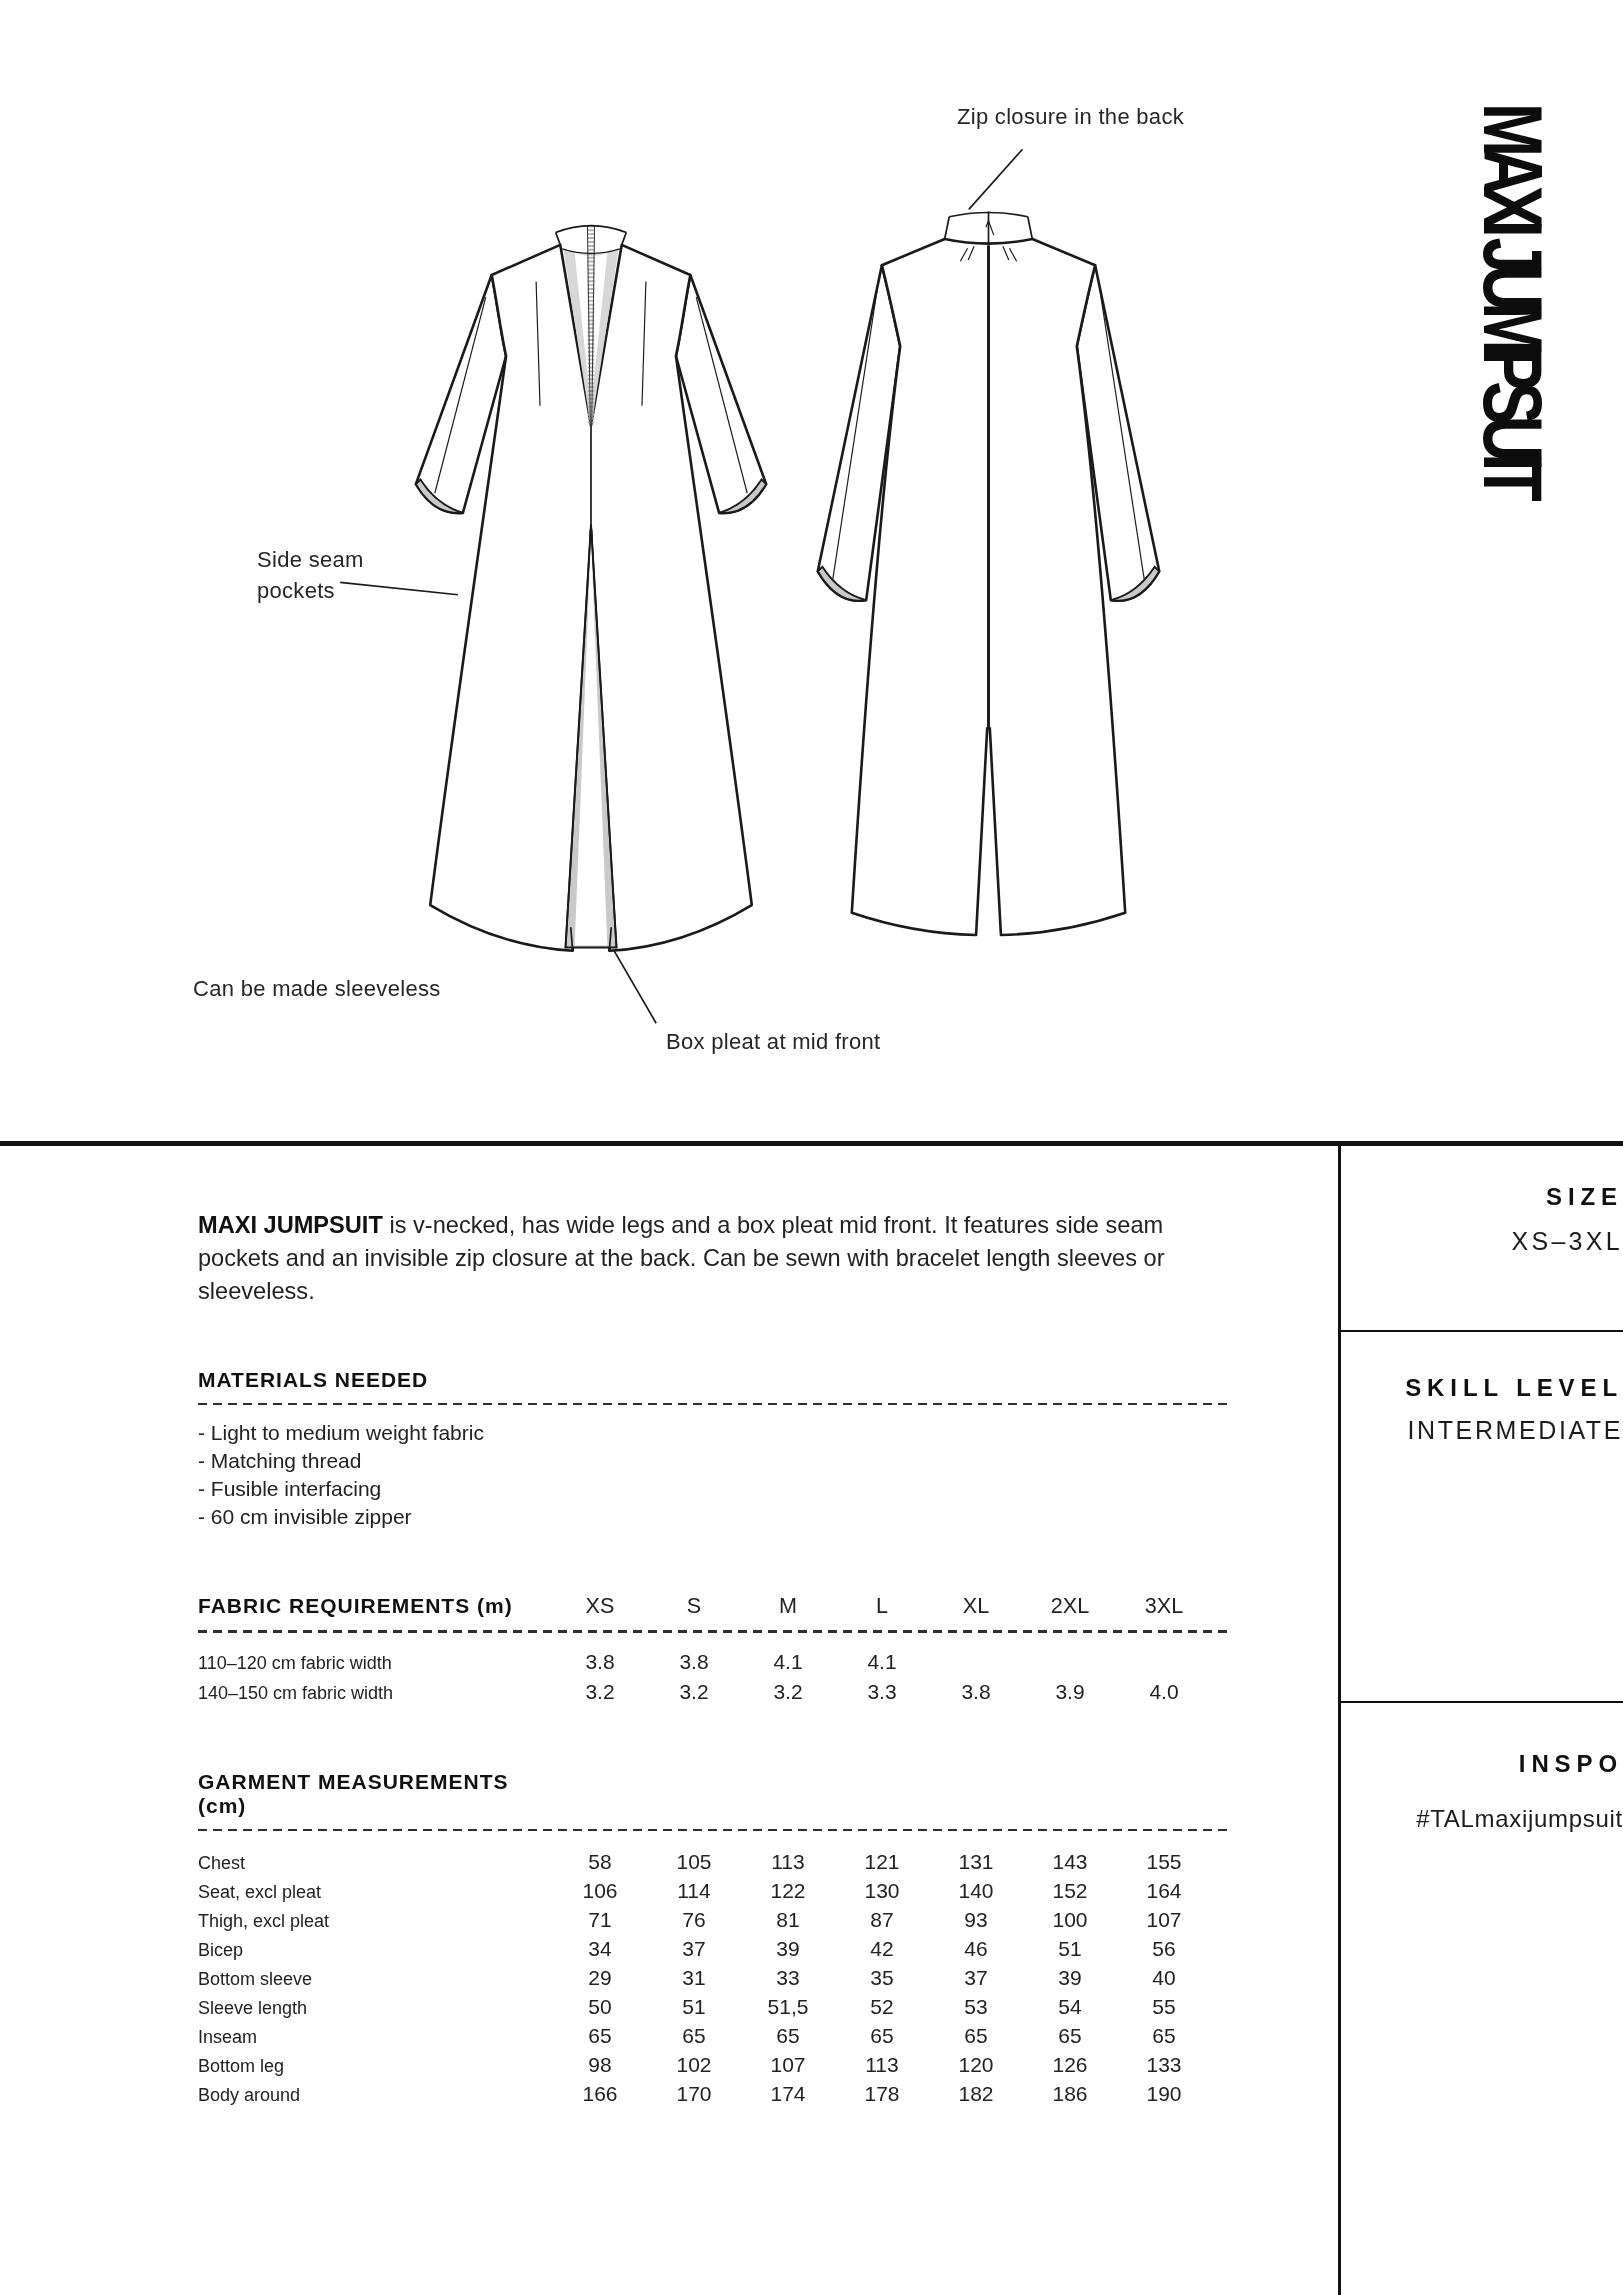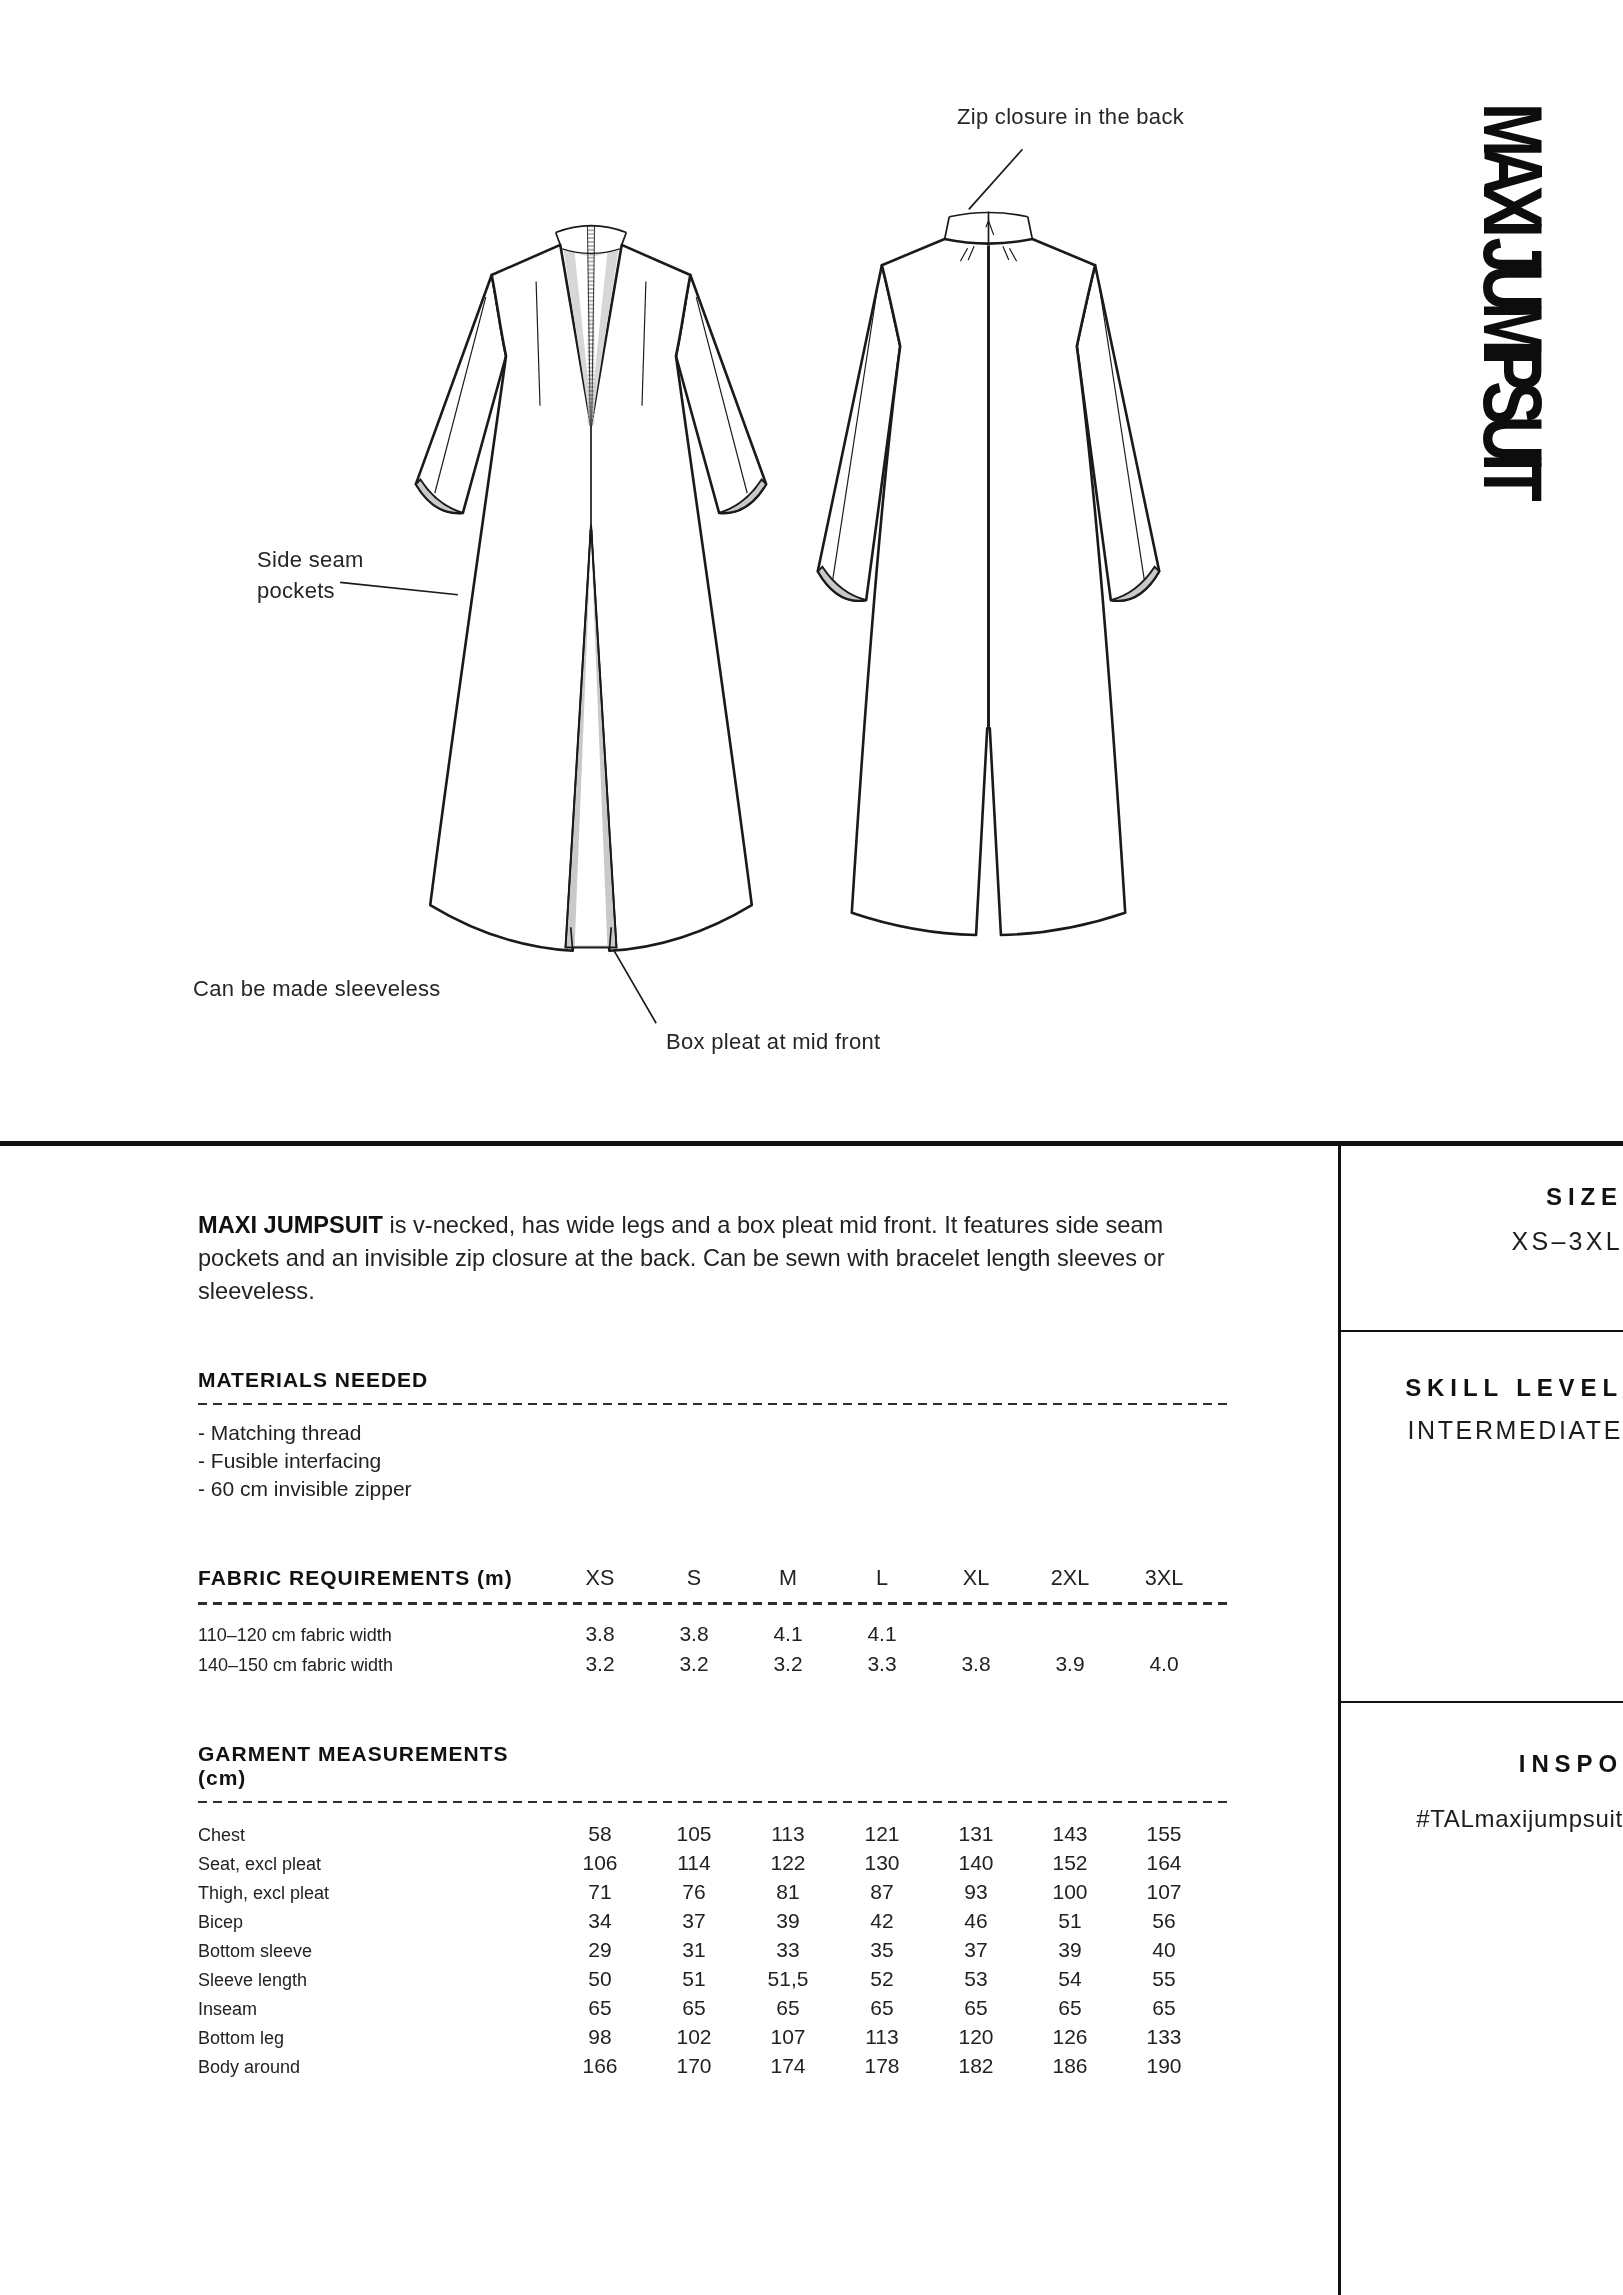--- a/index.html
+++ b/index.html
@@ -179,20 +179,21 @@
     <div class="side-head">INSPO</div>
     <div class="side-value">#TALmaxijumpsuit</div>
   </div>
 
   <div id="info-col">
     <p id="description"><strong>MAXI JUMPSUIT</strong><span> is v-necked, has wide legs and a box pleat mid front. It features side seam pockets and an invisible zip closure at the back. Can be sewn with bracelet length sleeves or sleeveless.</span></p>
 
     <div class="sec-title" id="materials-title">MATERIALS NEEDED</div>
     <div class="dash narrow"></div>
     <div id="materials-list">
+        <div class="mat-item">- Light to medium weight fabric</div>
         <div class="mat-item">- Matching thread</div>
         <div class="mat-item">- Fusible interfacing</div>
         <div class="mat-item">- 60 cm invisible zipper</div>
       </div>
 
     <div class="trow thead" id="fabric-head">
       <div class="tl">FABRIC REQUIREMENTS (m)</div>
     <div class="tc">XS</div>
         <div class="tc">S</div>
         <div class="tc">M</div>

